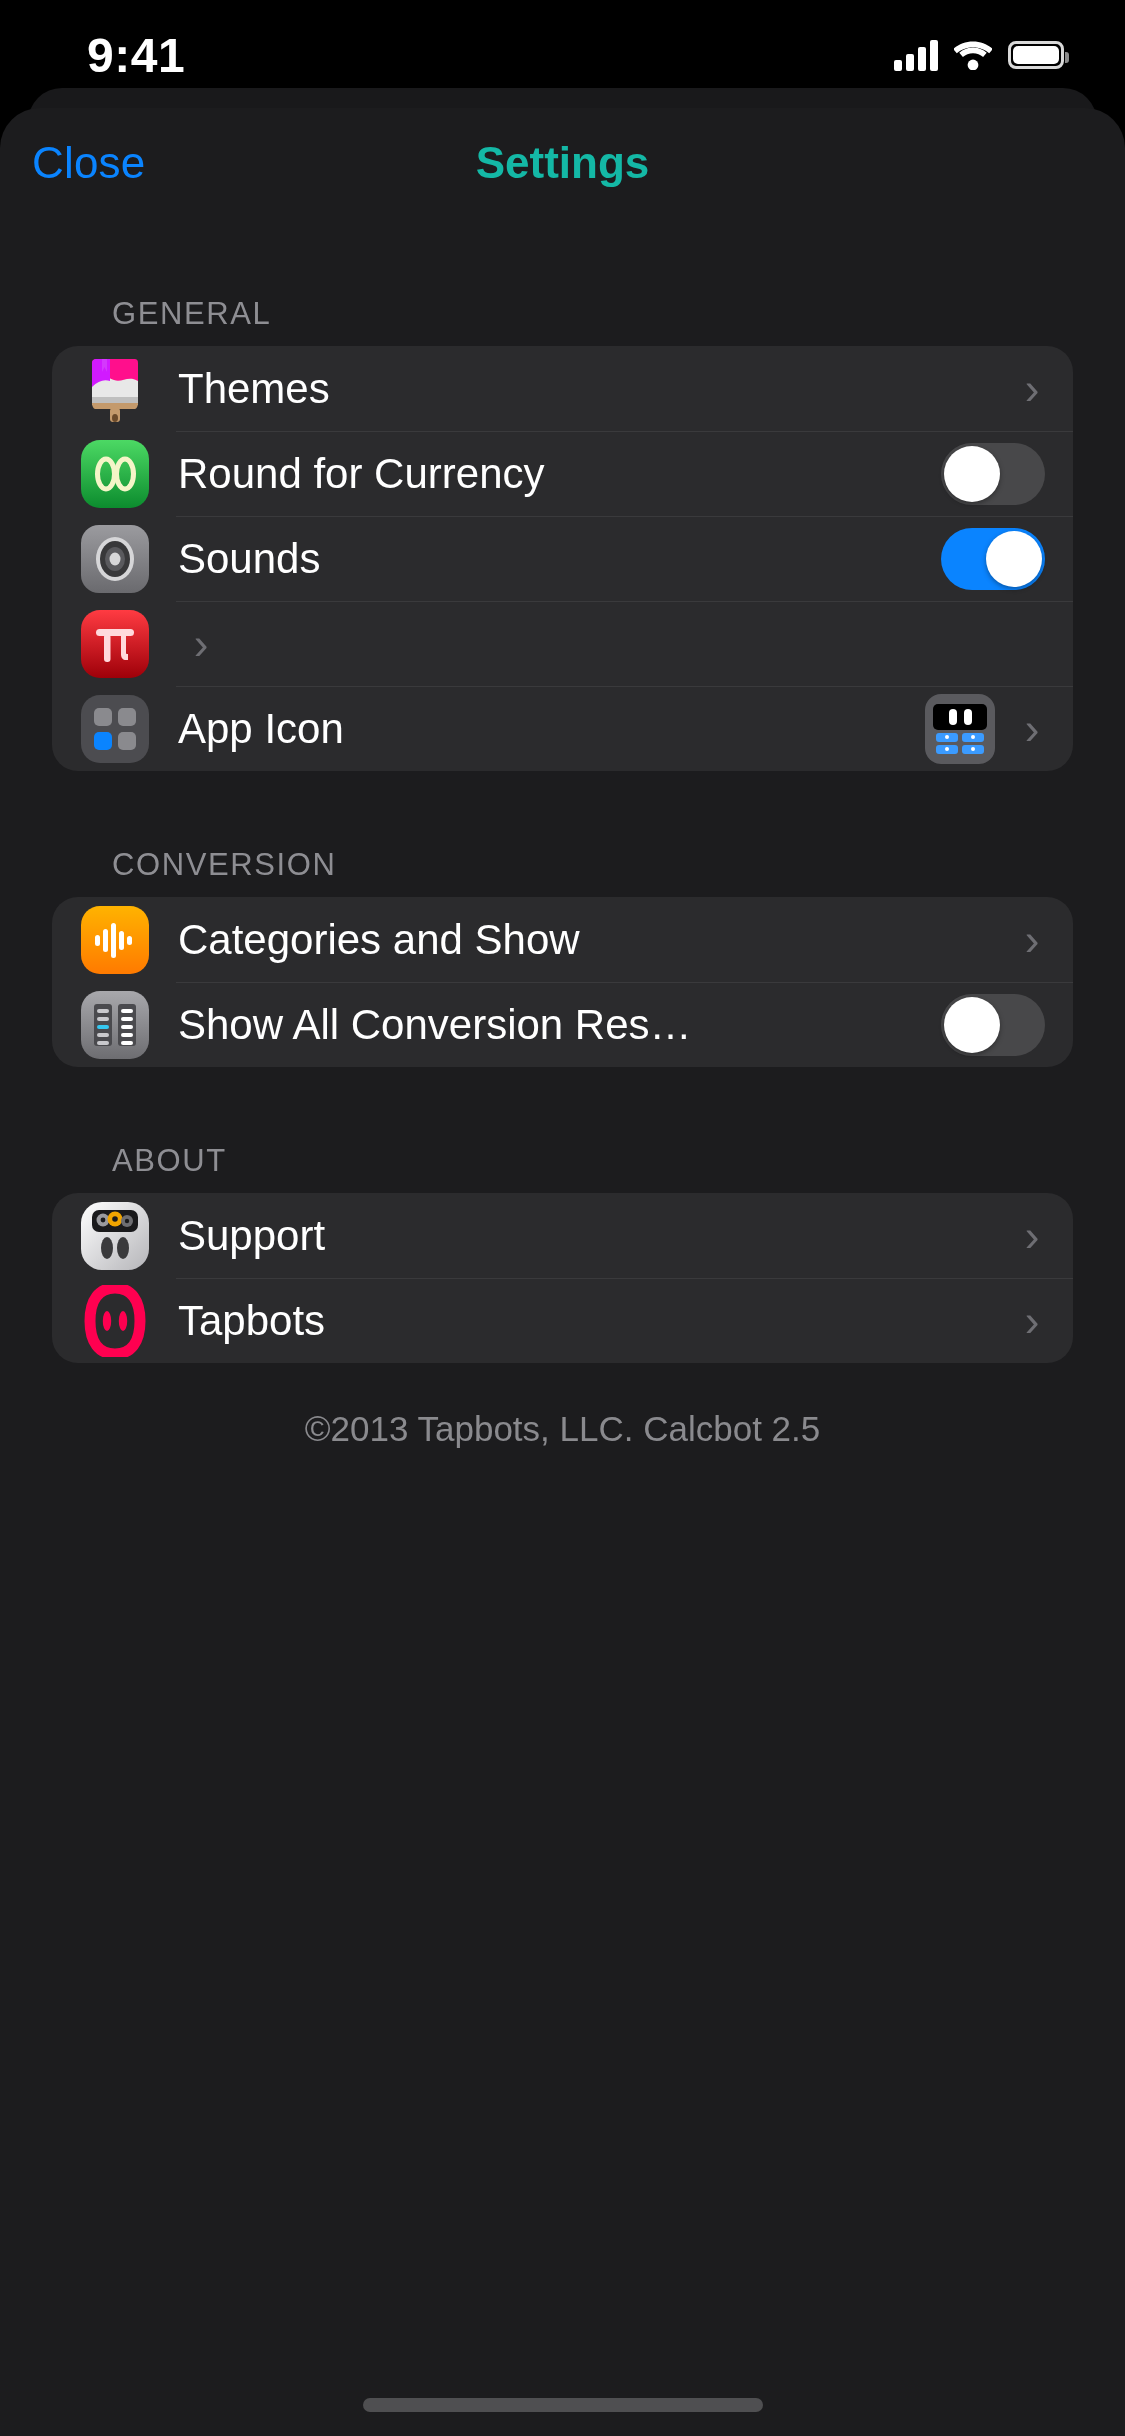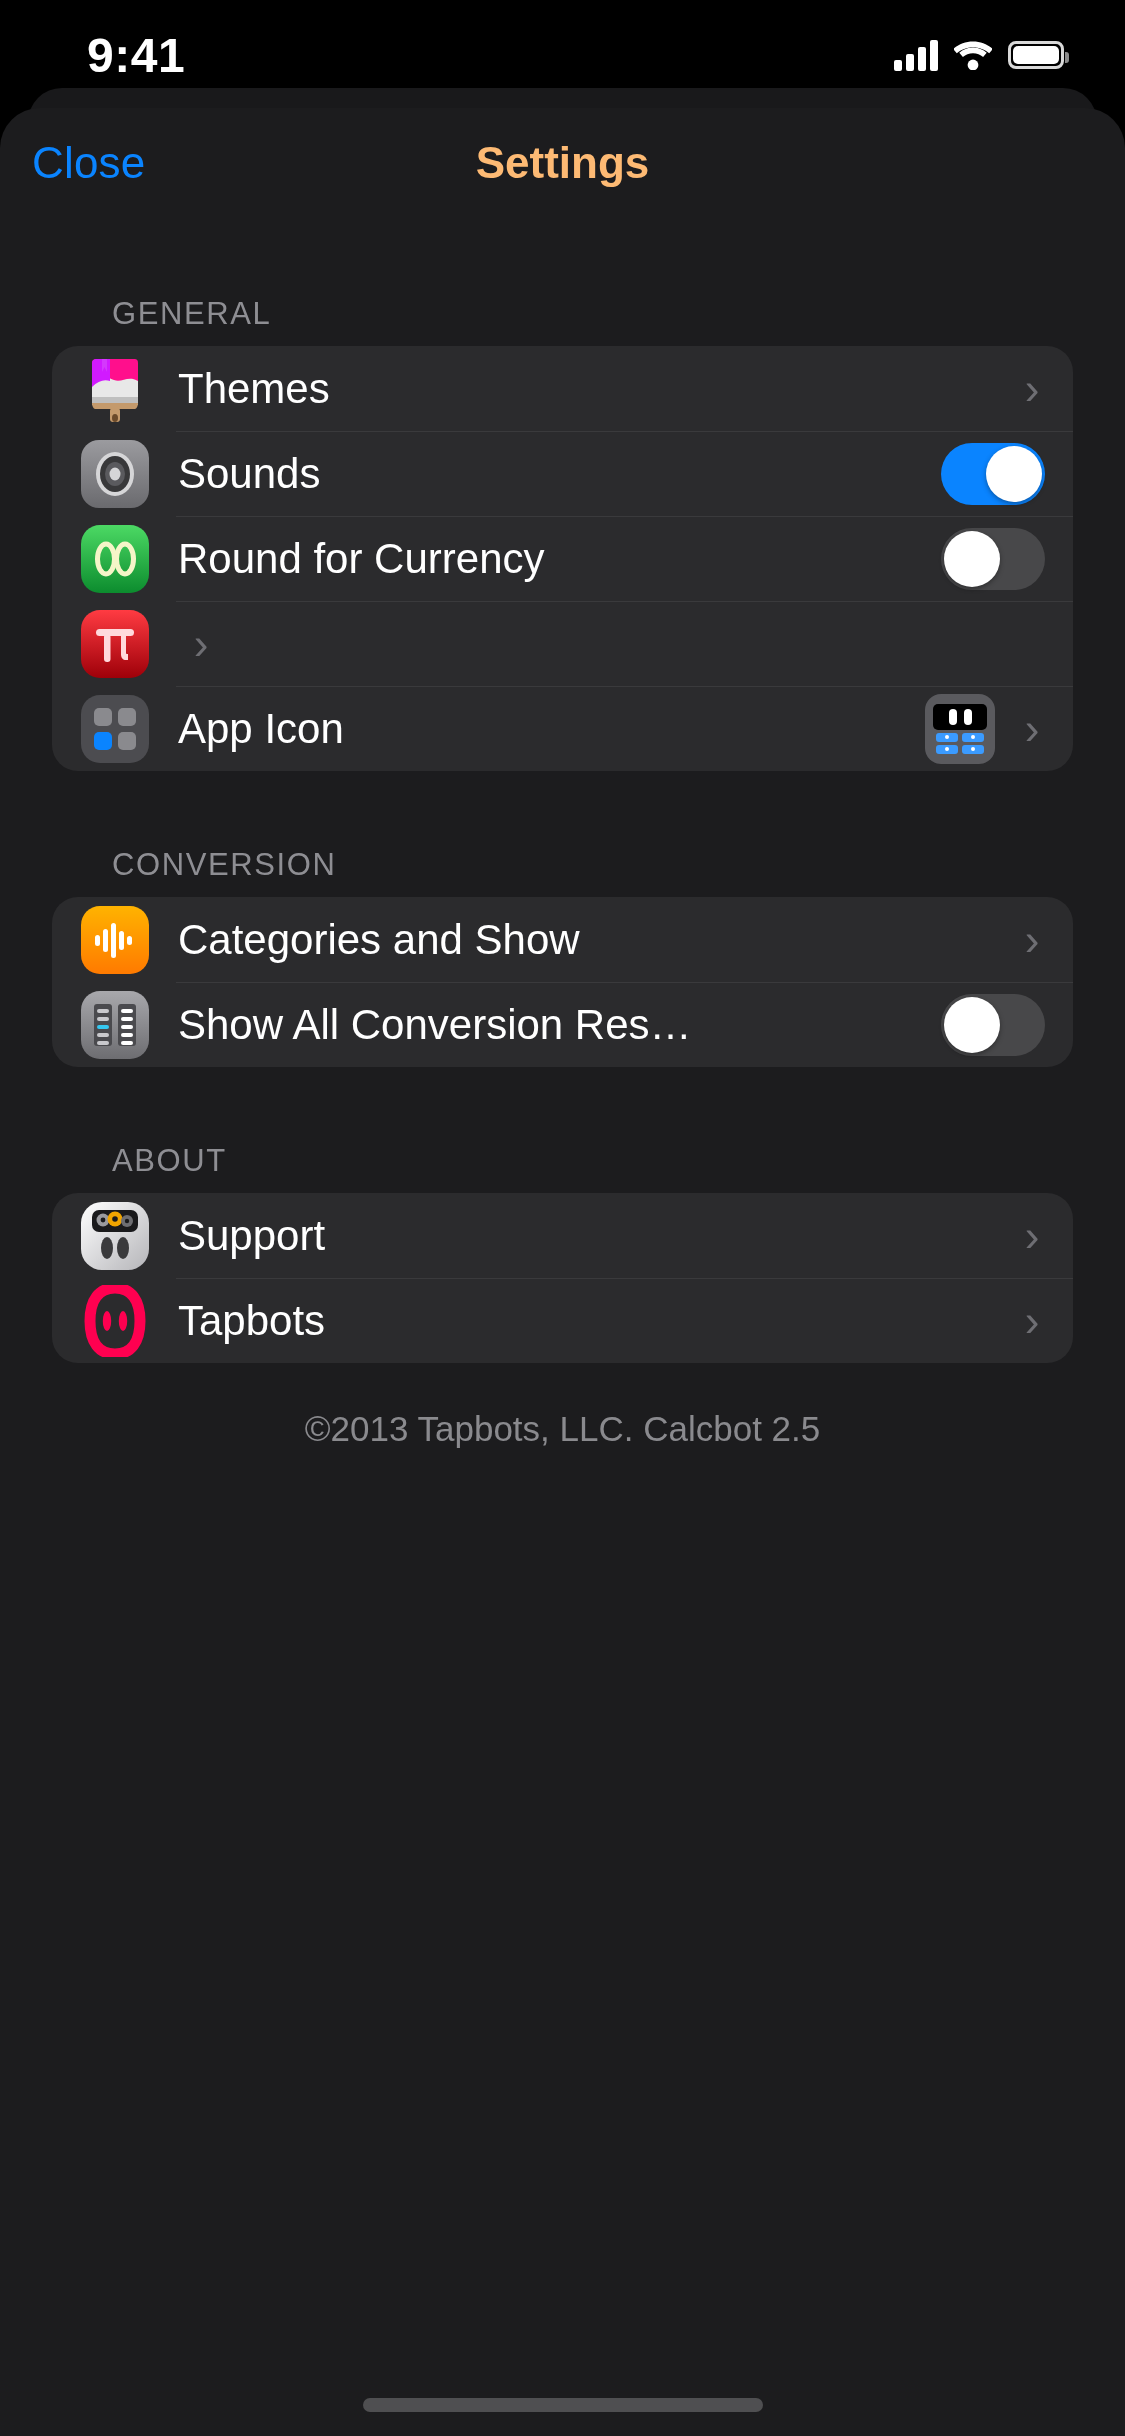--- a/index.html
+++ b/index.html
@@ -41,21 +41,21 @@
     background:#1C1C1E; border-radius:40px 40px 0 0; overflow:hidden;
   }
 
   .nav{
     height:110px; position:relative; display:flex; align-items:center;
   }
   .nav-close{
     position:absolute; left:32px; color:#0A84FF; font-size:44px; letter-spacing:.2px;
   }
   .nav-title{
-    width:100%; text-align:center; color:#fdba74; font-size:44px; font-weight:700;
+    width:100%; text-align:center; color:#14b8a6; font-size:44px; font-weight:700;
   }
 
   .content{ padding:0 0 0 0; }
 
   .section-head{
     color:#8E8E93; font-size:31px; letter-spacing:1.6px;
     padding:0 0 14px 60px; text-transform:uppercase;
   }
   .section{ margin:0 52px; }
   .sec-spacer-1{ height:78px; }
@@ -177,54 +177,54 @@
             </svg>
           </div>
           <div class="row-label">Themes</div>
           <div class="chev">›</div>
         </div>
 
         <div class="row">
           <div class="row-icon">
             <svg width="68" height="68" viewBox="0 0 68 68">
               <defs>
+                  <linearGradient id="ggrn" x1="0" y1="0" x2="0" y2="1">
+                    <stop offset="0" stop-color="#4CD964"></stop>
+                    <stop offset="1" stop-color="#0C8C2E"></stop>
+                  </linearGradient>
+                </defs>
+              <rect width="68" height="68" rx="19" fill="url(#ggrn)"></rect>
+              <ellipse cx="25" cy="34" rx="8.5" ry="15" fill="none" stroke="#F5F5C8" stroke-width="5"></ellipse>
+              <ellipse cx="44" cy="34" rx="8.5" ry="15" fill="none" stroke="#F5F5C8" stroke-width="5"></ellipse>
+            </svg>
+          </div>
+          <div class="row-label">Round for Currency</div>
+          <div class="toggle off">
+              <div class="knob"></div>
+            </div>
+        </div>
+
+        <div class="row">
+          <div class="row-icon">
+            <svg width="68" height="68" viewBox="0 0 68 68">
+              <defs>
                   <linearGradient id="gspk" x1="0" y1="0" x2="0" y2="1">
                     <stop offset="0" stop-color="#9B9B9F"></stop>
                     <stop offset="1" stop-color="#6A6A6E"></stop>
                   </linearGradient>
                 </defs>
               <rect width="68" height="68" rx="18" fill="url(#gspk)"></rect>
               <ellipse cx="34" cy="34" rx="19" ry="22" fill="#D6D6D8"></ellipse>
               <ellipse cx="34" cy="34" rx="15" ry="18" fill="#38383A"></ellipse>
               <ellipse cx="34" cy="34" rx="10" ry="12" fill="#5A5A5E"></ellipse>
               <ellipse cx="34" cy="34" rx="5.5" ry="6.5" fill="#D6D6D8"></ellipse>
             </svg>
           </div>
           <div class="row-label">Sounds</div>
           <div class="toggle on">
-              <div class="knob"></div>
-            </div>
-        </div>
-
-        <div class="row">
-          <div class="row-icon">
-            <svg width="68" height="68" viewBox="0 0 68 68">
-              <defs>
-                  <linearGradient id="ggrn" x1="0" y1="0" x2="0" y2="1">
-                    <stop offset="0" stop-color="#4CD964"></stop>
-                    <stop offset="1" stop-color="#0C8C2E"></stop>
-                  </linearGradient>
-                </defs>
-              <rect width="68" height="68" rx="19" fill="url(#ggrn)"></rect>
-              <ellipse cx="25" cy="34" rx="8.5" ry="15" fill="none" stroke="#F5F5C8" stroke-width="5"></ellipse>
-              <ellipse cx="44" cy="34" rx="8.5" ry="15" fill="none" stroke="#F5F5C8" stroke-width="5"></ellipse>
-            </svg>
-          </div>
-          <div class="row-label">Round for Currency</div>
-          <div class="toggle off">
               <div class="knob"></div>
             </div>
         </div>
 
         <div class="row">
           <div class="row-icon">
             <svg width="68" height="68" viewBox="0 0 68 68">
               <defs>
                   <linearGradient id="gred" x1="0" y1="0" x2="0" y2="1">
                     <stop offset="0" stop-color="#FF3B42"></stop>

